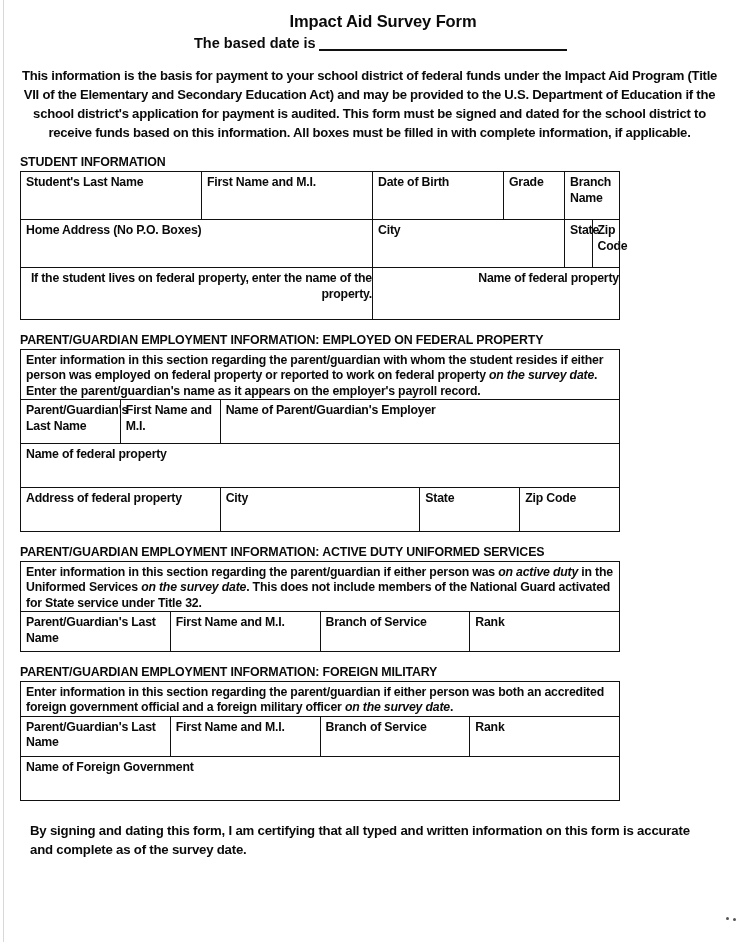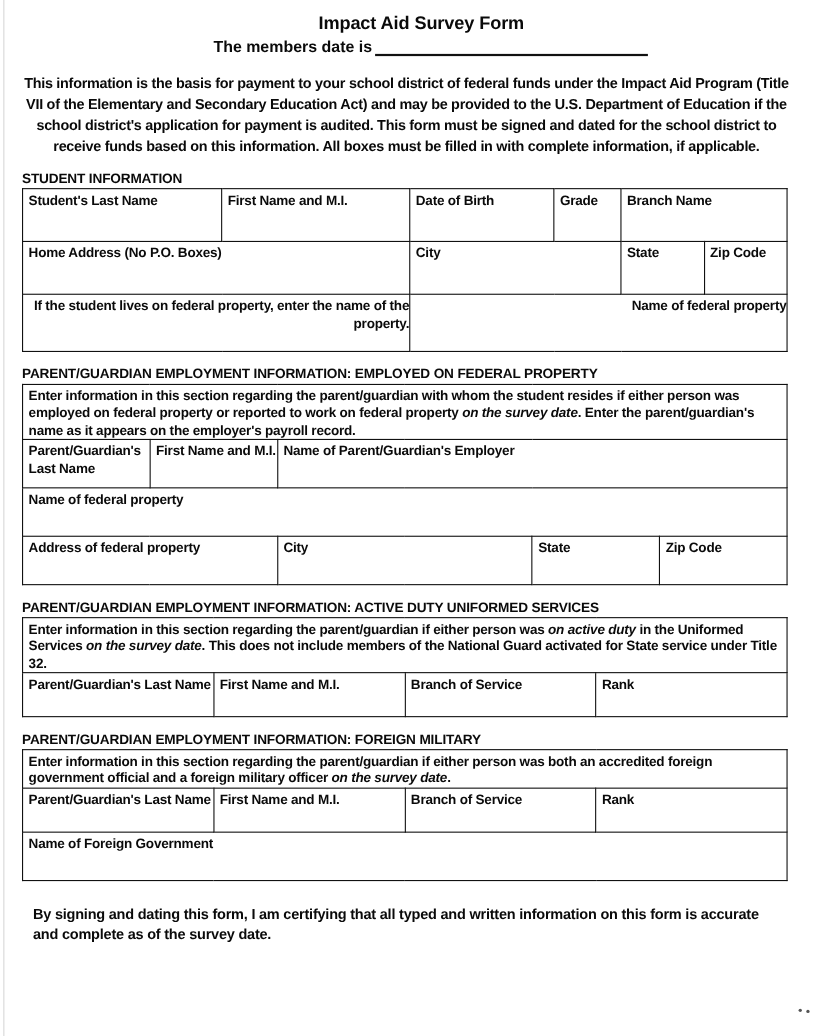--- a/index.html
+++ b/index.html
@@ -68,21 +68,21 @@
     letter-spacing: -0.15px;
     margin: 0 0 1px 4px;
     line-height: 1.2;
   }
   .section-gap {
     height: 13px;
   }
 
   
   .form-table {
-    width: 696px;
+    width: 600px;
     margin-left: 4px;
     border-collapse: collapse;
     table-layout: fixed;
   }
   .form-table td {
     border: 1.4px solid #111;
     vertical-align: top;
     padding: 3px 0 0 5px;
     font-size: 12.3px;
     font-weight: bold;
@@ -159,21 +159,21 @@
 <body>
 
 <div class="page">
   <div class="scan-edge"></div>
   <div class="speck" style="left:726px;top:917px;width:3px;height:3px;"></div>
   <div class="speck" style="left:733px;top:918px;width:3px;height:3px;"></div>
 
   <div class="doc-title">Impact Aid Survey Form</div>
 
   <div class="survey-date-row">
-    <span class="survey-date-label">The members date is</span>
+    <span class="survey-date-label">The based date is</span>
     <span class="survey-date-line"></span>
   </div>
 
   <div class="intro">This information is the basis for payment to your school district of federal funds under the Impact Aid Program (Title VII of the Elementary and Secondary Education Act) and may be provided to the U.S. Department of Education if the school district's application for payment is audited.  This form must be signed and dated for the school district to receive funds based on this information.  All boxes must be filled in with complete information, if applicable.</div>
 
   <div class="section-heading">STUDENT INFORMATION</div>
   <table class="form-table">
     <tbody>
         <tr>
       <td class="cell-lg" style="width:175px;">Student's Last Name</td>

